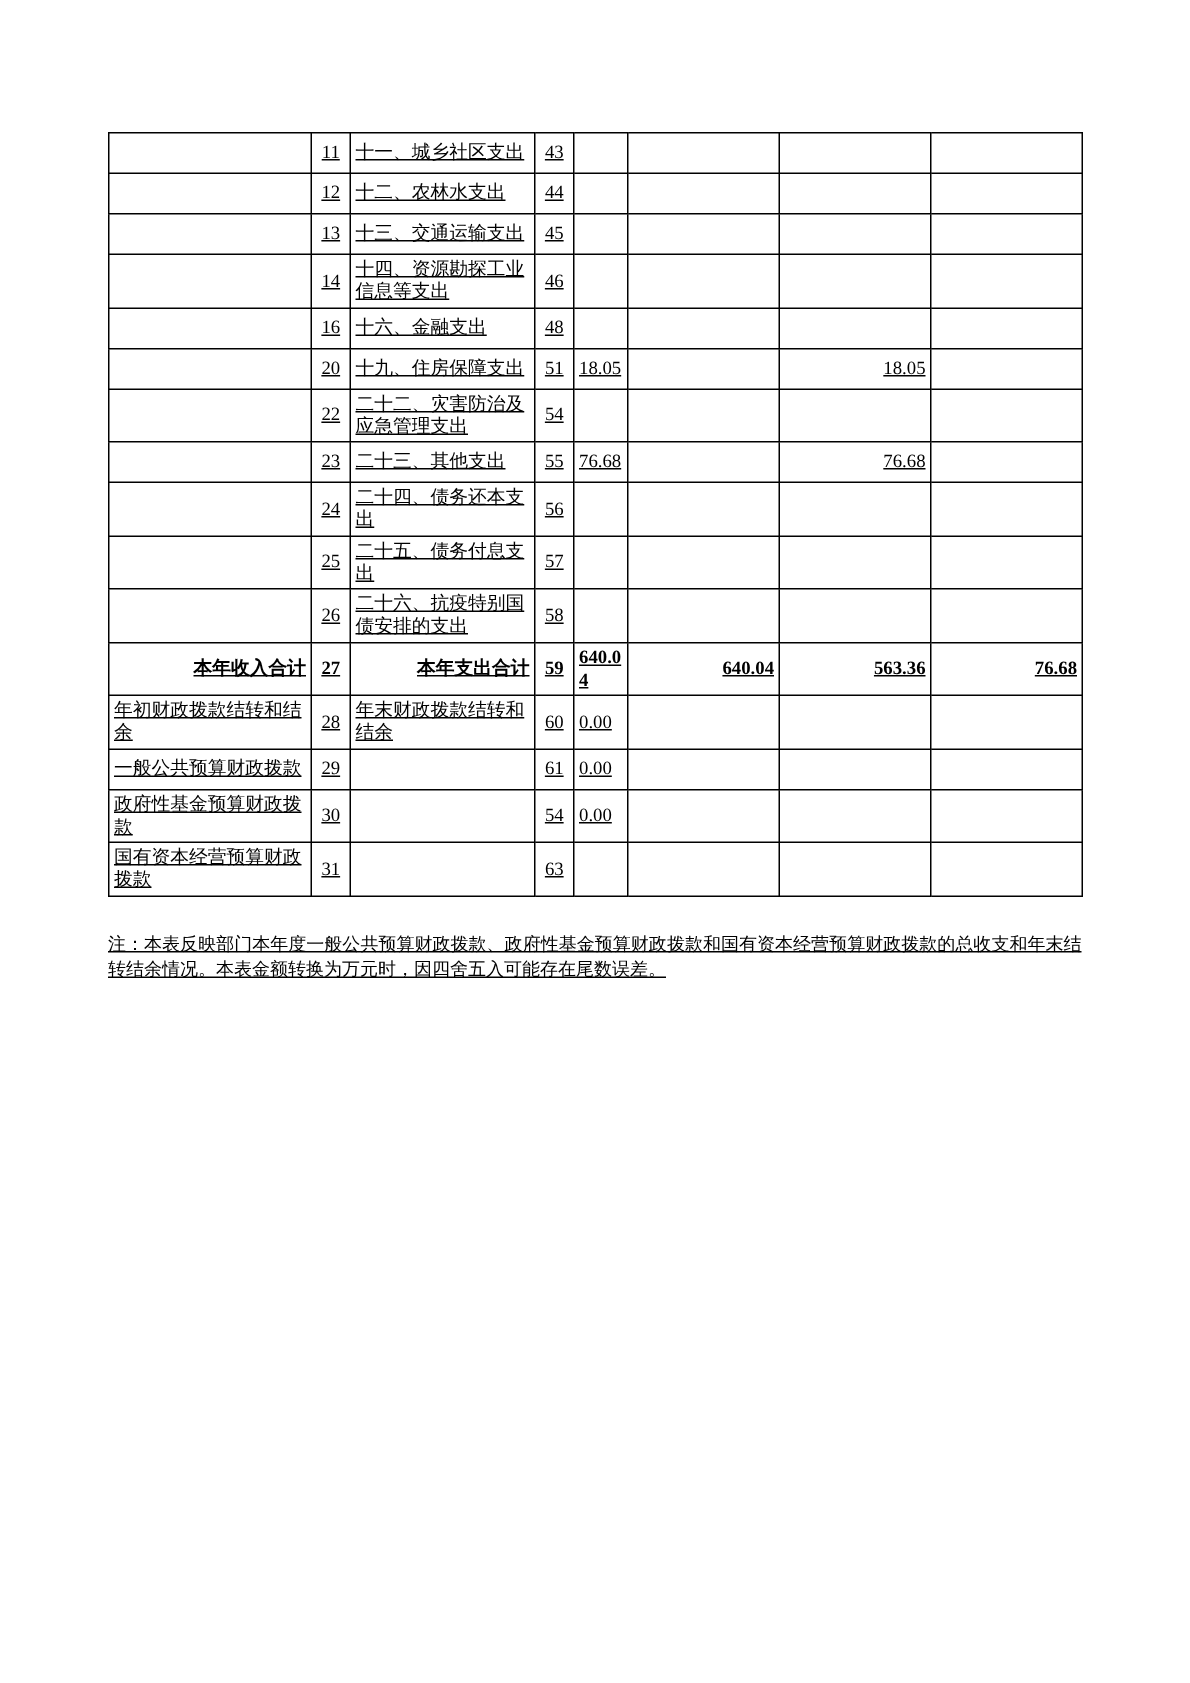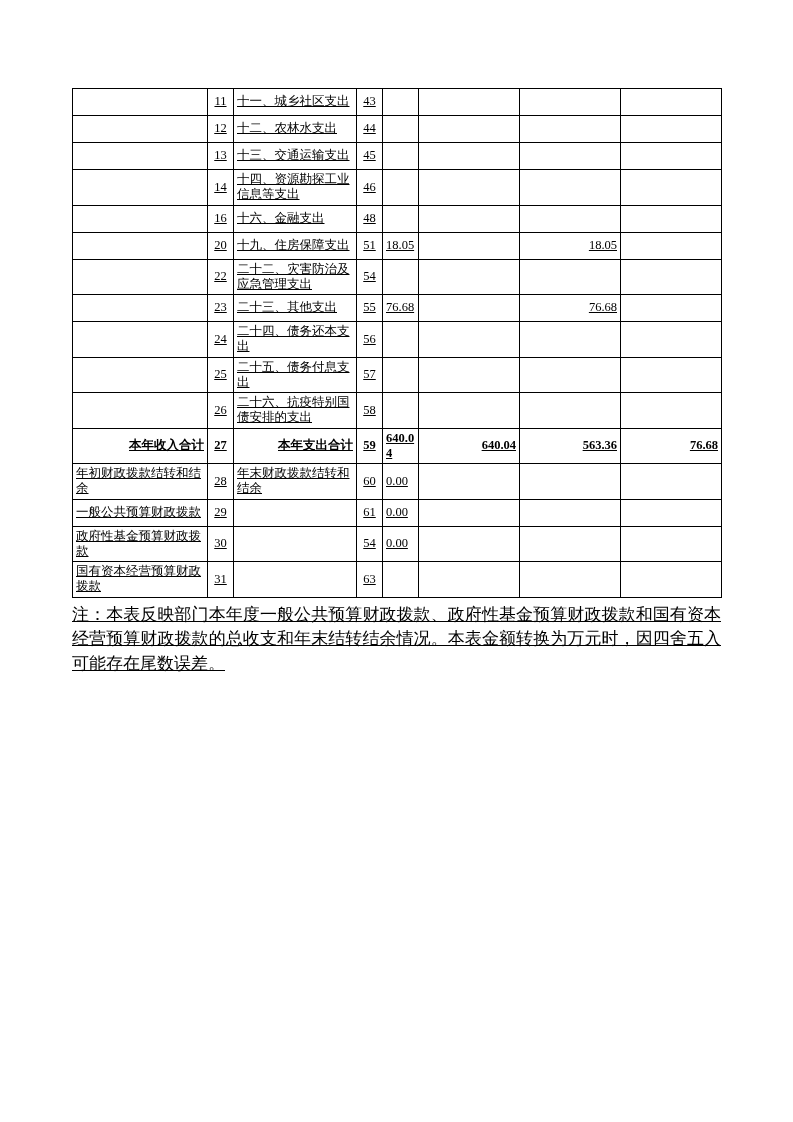--- a/index.html
+++ b/index.html
@@ -67,22 +67,22 @@
     word-break: break-all;
   }
   td.center {
     text-align: right;
   }
   td.bold {
     font-weight: bold;
   }
   .note {
     width: 649px;
-    margin-top: 5px;
-    font-size: 17px;
+    margin-top: 23px;
+    font-size: 12px;
     line-height: 1.45;
     text-align: justify;
   }
 </style>
 </head>
 <body>
 
 <div class="page">
 
   <table class="budget">

